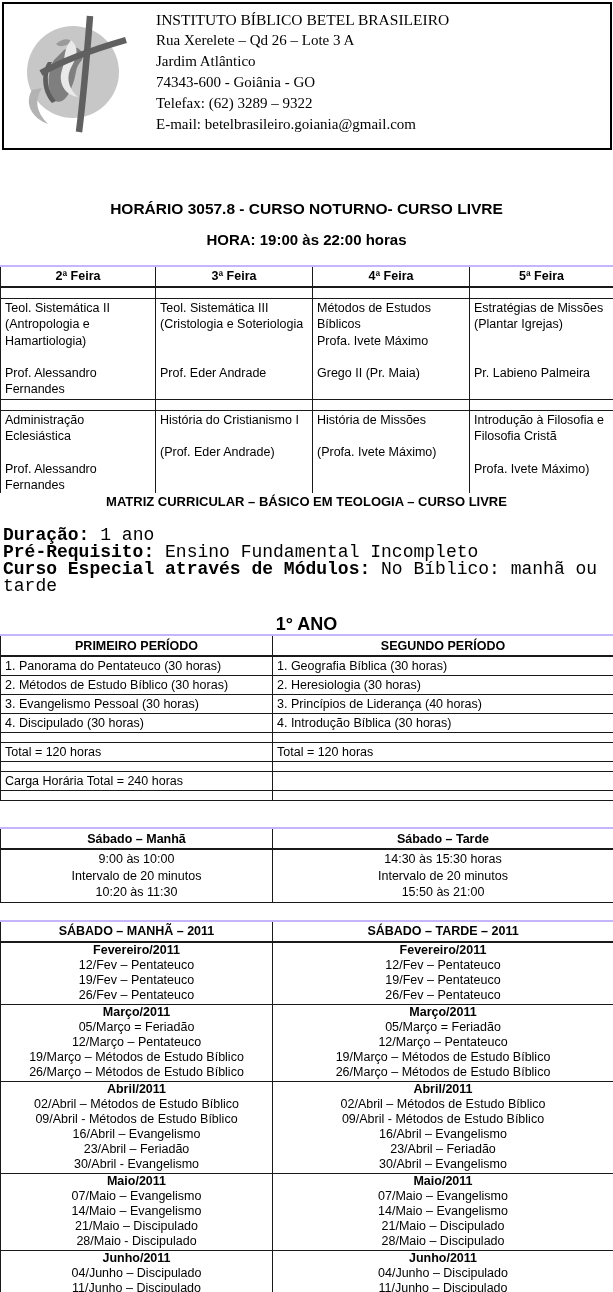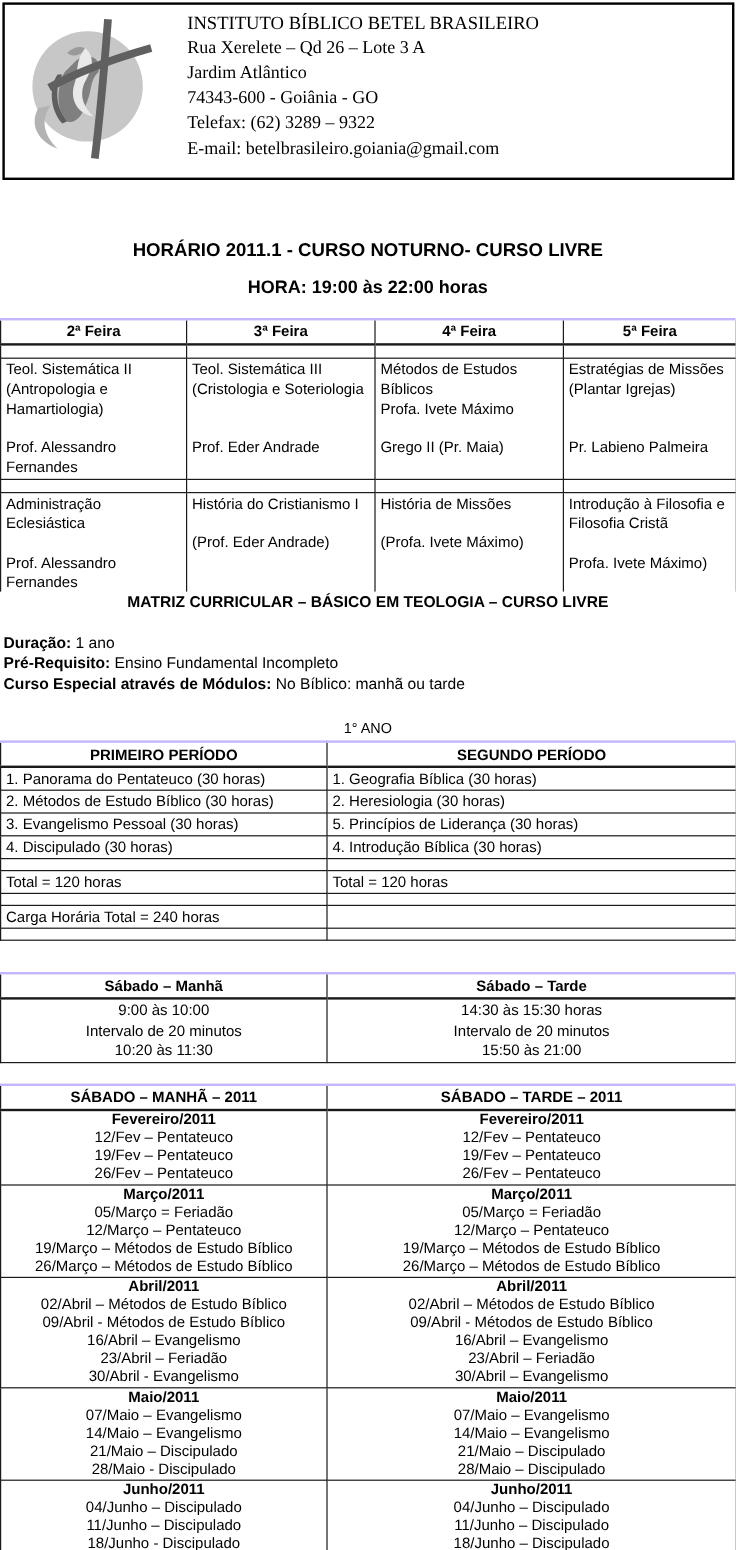--- a/index.html
+++ b/index.html
@@ -9,24 +9,24 @@
   
   .letterhead{margin:2px 1px 0 2px;border:2px solid #000;height:136px;display:flex;align-items:flex-start;padding:4px 8px;box-sizing:content-box;width:590px;}
   .lh-logo{flex:0 0 auto;margin-top:2px;}
   .lh-text{margin-left:22px;font-family:"Liberation Serif",serif;font-size:15px;line-height:21px;margin-top:1px;}
   .lh-name{font-size:15.5px;}
 
   
   .main-title{margin-top:49px;text-align:center;font-weight:bold;font-size:15.5px;line-height:19px;}
   .hour-title{margin-top:13px;text-align:center;font-weight:bold;font-size:15px;line-height:17px;}
   .matriz{margin-top:1px;text-align:center;font-weight:bold;font-size:13px;line-height:16px;}
-  .ano{margin-top:22px;text-align:center;font-weight:normal;font-size:12px;line-height:15px;}
-
-  
-  .info{margin:17px 0 0 3px;font-size:13px;line-height:17px;}
+  .ano{margin-top:22px;text-align:center;font-weight:bold;font-size:18px;line-height:15px;}
+
+  
+  .info{margin:17px 0 0 3px;font-size:18px;line-height:17px;font-family:Liberation Mono, monospace;}
   .b{font-weight:bold;}
 
   
   table{border-collapse:collapse;width:613px;table-layout:fixed;margin:0;border-top:2px solid #c4b5fd;}
   td{border:1px solid #1a1a1a;padding:1px 4px;font-size:12.5px;vertical-align:top;overflow:hidden;}
   tr.hd td{font-weight:bold;text-align:center;vertical-align:middle;height:17px;padding:1px 2px;border-bottom-width:2px;}
   tr.blank td{height:10px;padding:0;}
   .pre{white-space:pre-line;}
 
   
@@ -68,21 +68,21 @@
     <div class="lh-text">
       <div class="lh-name">INSTITUTO BÍBLICO BETEL BRASILEIRO</div>
       <div>Rua Xerelete – Qd 26 – Lote 3 A</div>
       <div>Jardim Atlântico</div>
       <div>74343-600 - Goiânia - GO</div>
       <div>Telefax: (62) 3289 – 9322</div>
       <div>E-mail: betelbrasileiro.goiania@gmail.com</div>
     </div>
   </div>
 
-  <div class="main-title">HORÁRIO 2011.1 - CURSO NOTURNO- CURSO LIVRE</div>
+  <div class="main-title">HORÁRIO 3057.8 - CURSO NOTURNO- CURSO LIVRE</div>
   <div class="hour-title">HORA: 19:00 às 22:00 horas</div>
 
   <table class="weekday">
     <colgroup>
         <col style="width:155px">
         <col style="width:157px">
         <col style="width:157px">
         <col style="width:144px">
       </colgroup>
     <tbody>
@@ -170,21 +170,21 @@
     <tr>
           <td>1. Panorama do Pentateuco (30 horas)</td>
           <td>1. Geografia Bíblica (30 horas)</td>
         </tr>
     <tr>
           <td>2. Métodos de Estudo Bíblico (30 horas)</td>
           <td>2. Heresiologia (30 horas)</td>
         </tr>
     <tr>
           <td>3. Evangelismo Pessoal (30 horas)</td>
-          <td>5. Princípios de Liderança (30 horas)</td>
+          <td>3. Princípios de Liderança (40 horas)</td>
         </tr>
     <tr>
           <td>4. Discipulado (30 horas)</td>
           <td>4. Introdução Bíblica (30 horas)</td>
         </tr>
     <tr class="blank">
           <td></td>
           <td></td>
         </tr>
     <tr>

